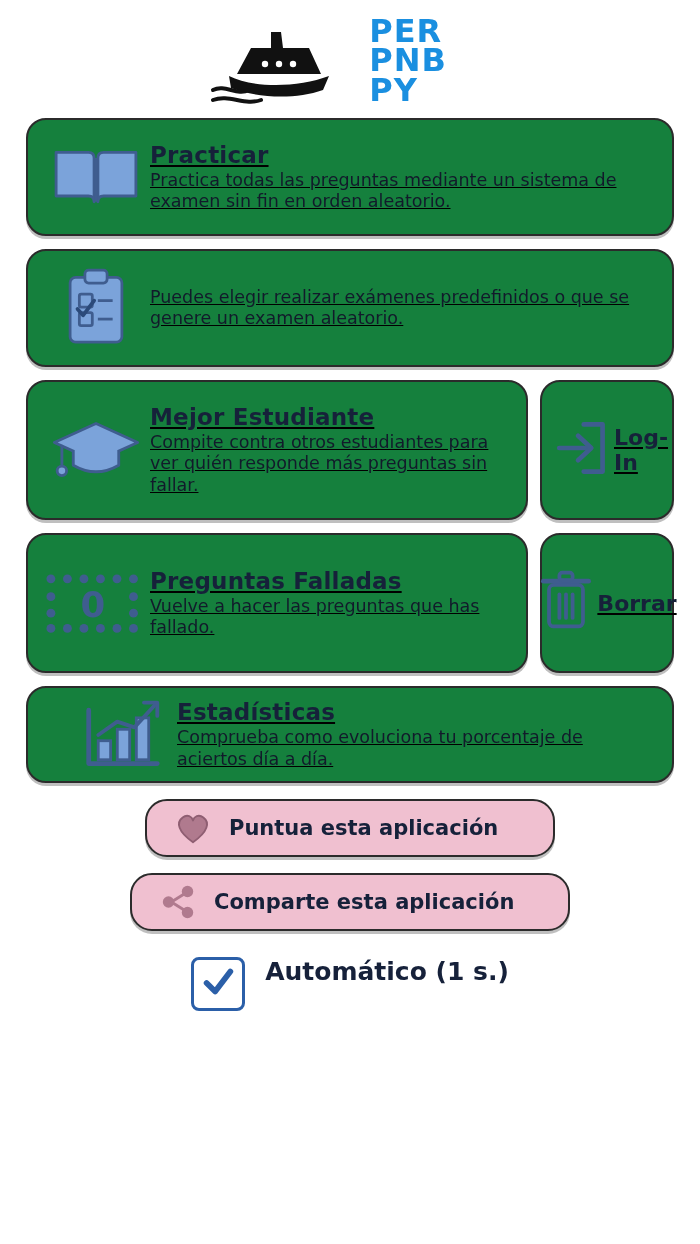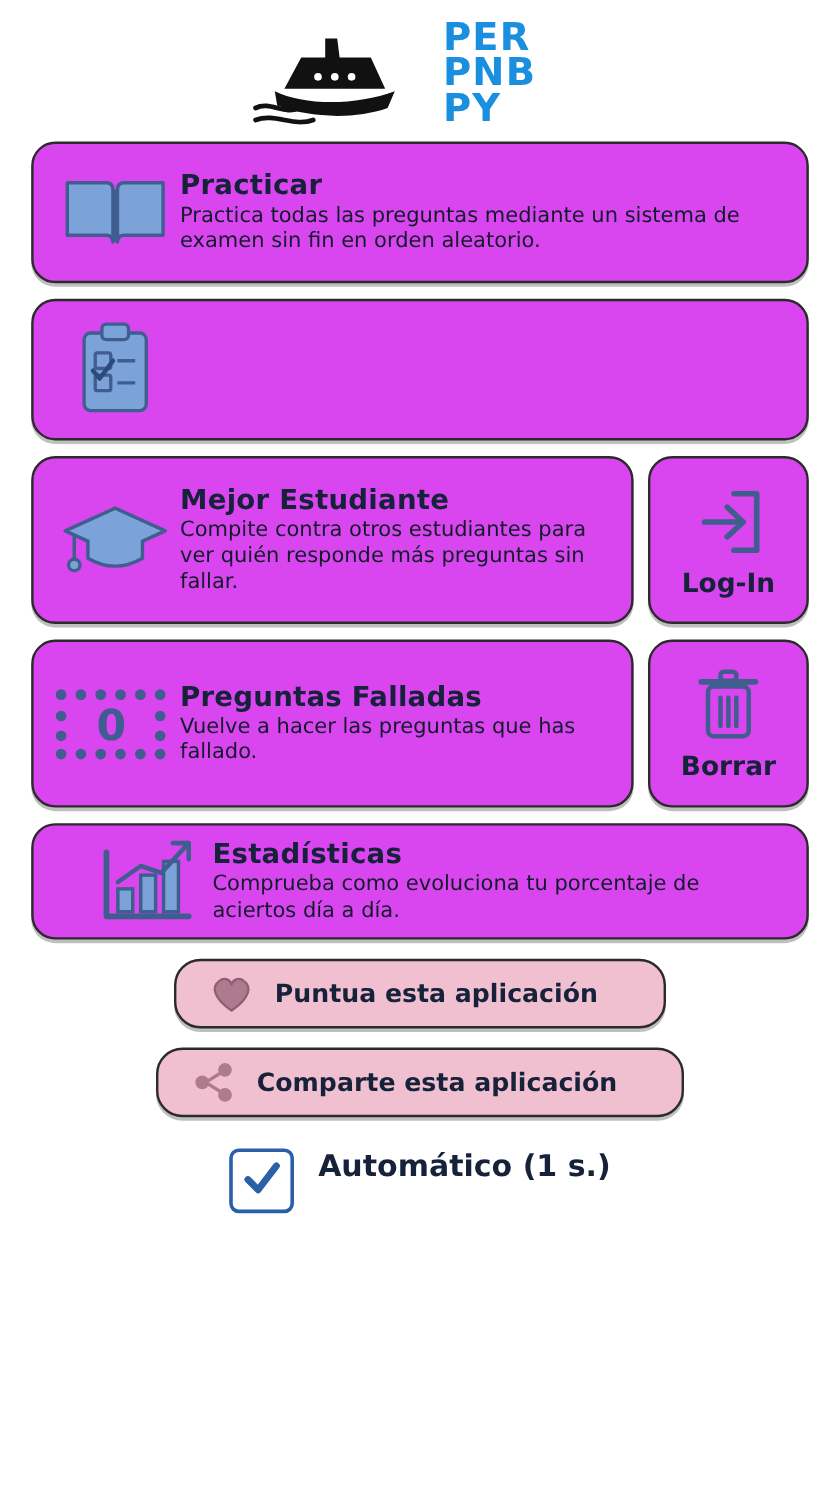--- a/index.html
+++ b/index.html
@@ -49,34 +49,35 @@
     width: 700px;
     padding: 0 26px;
     box-sizing: border-box;
   }
   .row {
     display: flex;
     gap: 12px;
     margin-bottom: 13px;
   }
   .card {
-    background: #d946ef;
+    background: #15803d;
     border: 2px solid #2b2b2b;
     border-radius: 20px;
     box-shadow: 0 3px 0 rgba(0,0,0,0.25);
     display: flex;
     align-items: center;
     box-sizing: border-box;
     padding: 10px 14px;
+    text-decoration: underline;
   }
   .card.main { flex: 1; }
   .card.side {
     width: 134px;
     flex: 0 0 134px;
-    flex-direction: column;
+    flex-direction: row;
     justify-content: center;
     align-items: center;
     gap: 2px;
     padding: 8px 6px;
   }
   .card-icon {
     flex: 0 0 auto;
     width: 108px;
     display: flex;
     align-items: center;
@@ -218,20 +219,21 @@
           <rect x="12" y="12" width="56" height="70" rx="6" fill="#7ba3da" stroke="#3f5d8f" stroke-width="3"></rect>
           <rect x="28" y="4" width="24" height="14" rx="4" fill="#7ba3da" stroke="#3f5d8f" stroke-width="3"></rect>
           <rect x="22" y="30" width="14" height="14" rx="2" fill="none" stroke="#3f5d8f" stroke-width="3"></rect>
           <rect x="22" y="50" width="14" height="14" rx="2" fill="none" stroke="#3f5d8f" stroke-width="3"></rect>
           <line x1="42" y1="37" x2="58" y2="37" stroke="#3f5d8f" stroke-width="3"></line>
           <line x1="42" y1="57" x2="58" y2="57" stroke="#3f5d8f" stroke-width="3"></line>
           <path d="M20 46 l6 7 l12 -16" fill="none" stroke="#2b4a7a" stroke-width="4" stroke-linecap="round" stroke-linejoin="round"></path>
         </svg>
       </div>
       <div class="card-text">
+        <p class="card-desc">Puedes elegir realizar exámenes predefinidos o que se genere un examen aleatorio.</p>
       </div>
     </div>
   </div>
 
   <div class="row">
     <div class="card main h-mejor">
       <div class="card-icon">
         <svg viewBox="0 0 100 76" width="96" height="72" aria-hidden="true">
           <path d="M50 10 L94 30 L50 50 L6 30 Z" fill="#7ba3da" stroke="#3f5d8f" stroke-width="3" stroke-linejoin="round"></path>
           <path d="M26 38 v16 q24 14 48 0 v-16" fill="#7ba3da" stroke="#3f5d8f" stroke-width="3" stroke-linejoin="round"></path>

